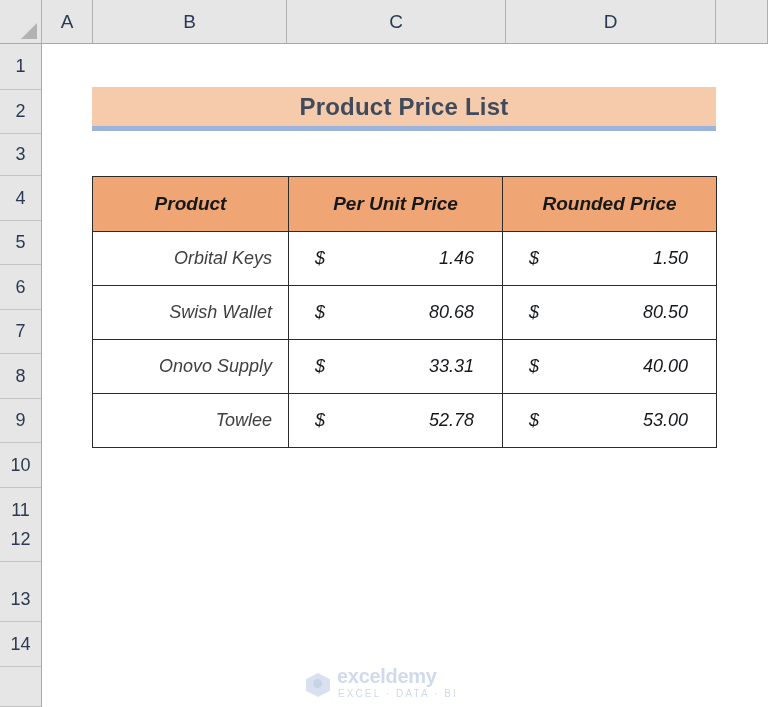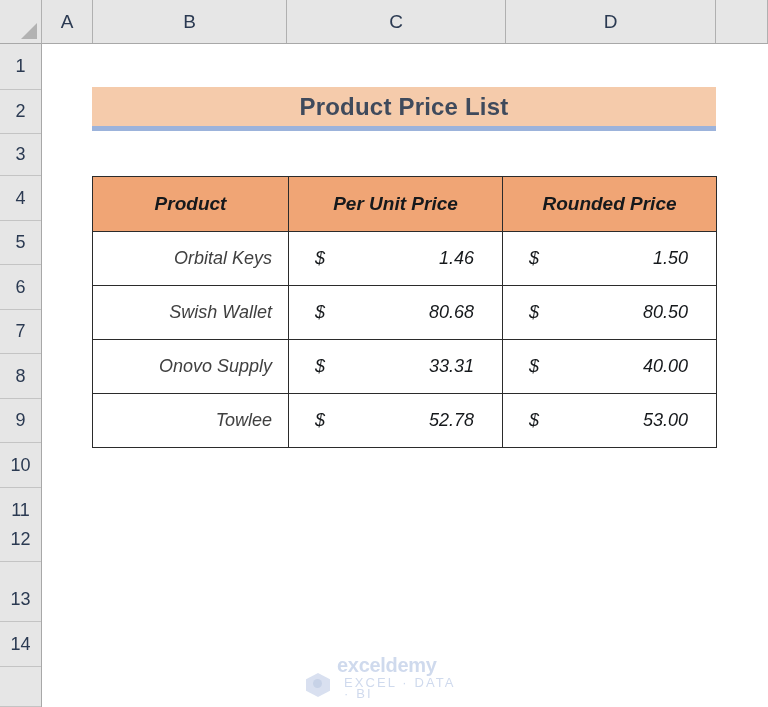--- a/index.html
+++ b/index.html
@@ -205,26 +205,26 @@
   }
   .wm-text { display: flex; flex-direction: column; }
   .wm-name {
     font-size: 20px;
     font-weight: bold;
     color: #ccd7ec;
     line-height: 20px;
     letter-spacing: -0.3px;
   }
   .wm-sub {
-    font-size: 13px;
+    font-size: 10px;
     color: #ccd7ec;
     letter-spacing: 2.1px;
     line-height: 11px;
     margin-top: 2px;
-    margin-left: 7px;
+    margin-left: 1px;
   }
 </style>
 </head>
 <body>
 
 <div id="sheet">
 
   <div class="corner-cell">
     <div class="corner-triangle"></div>
   </div>

